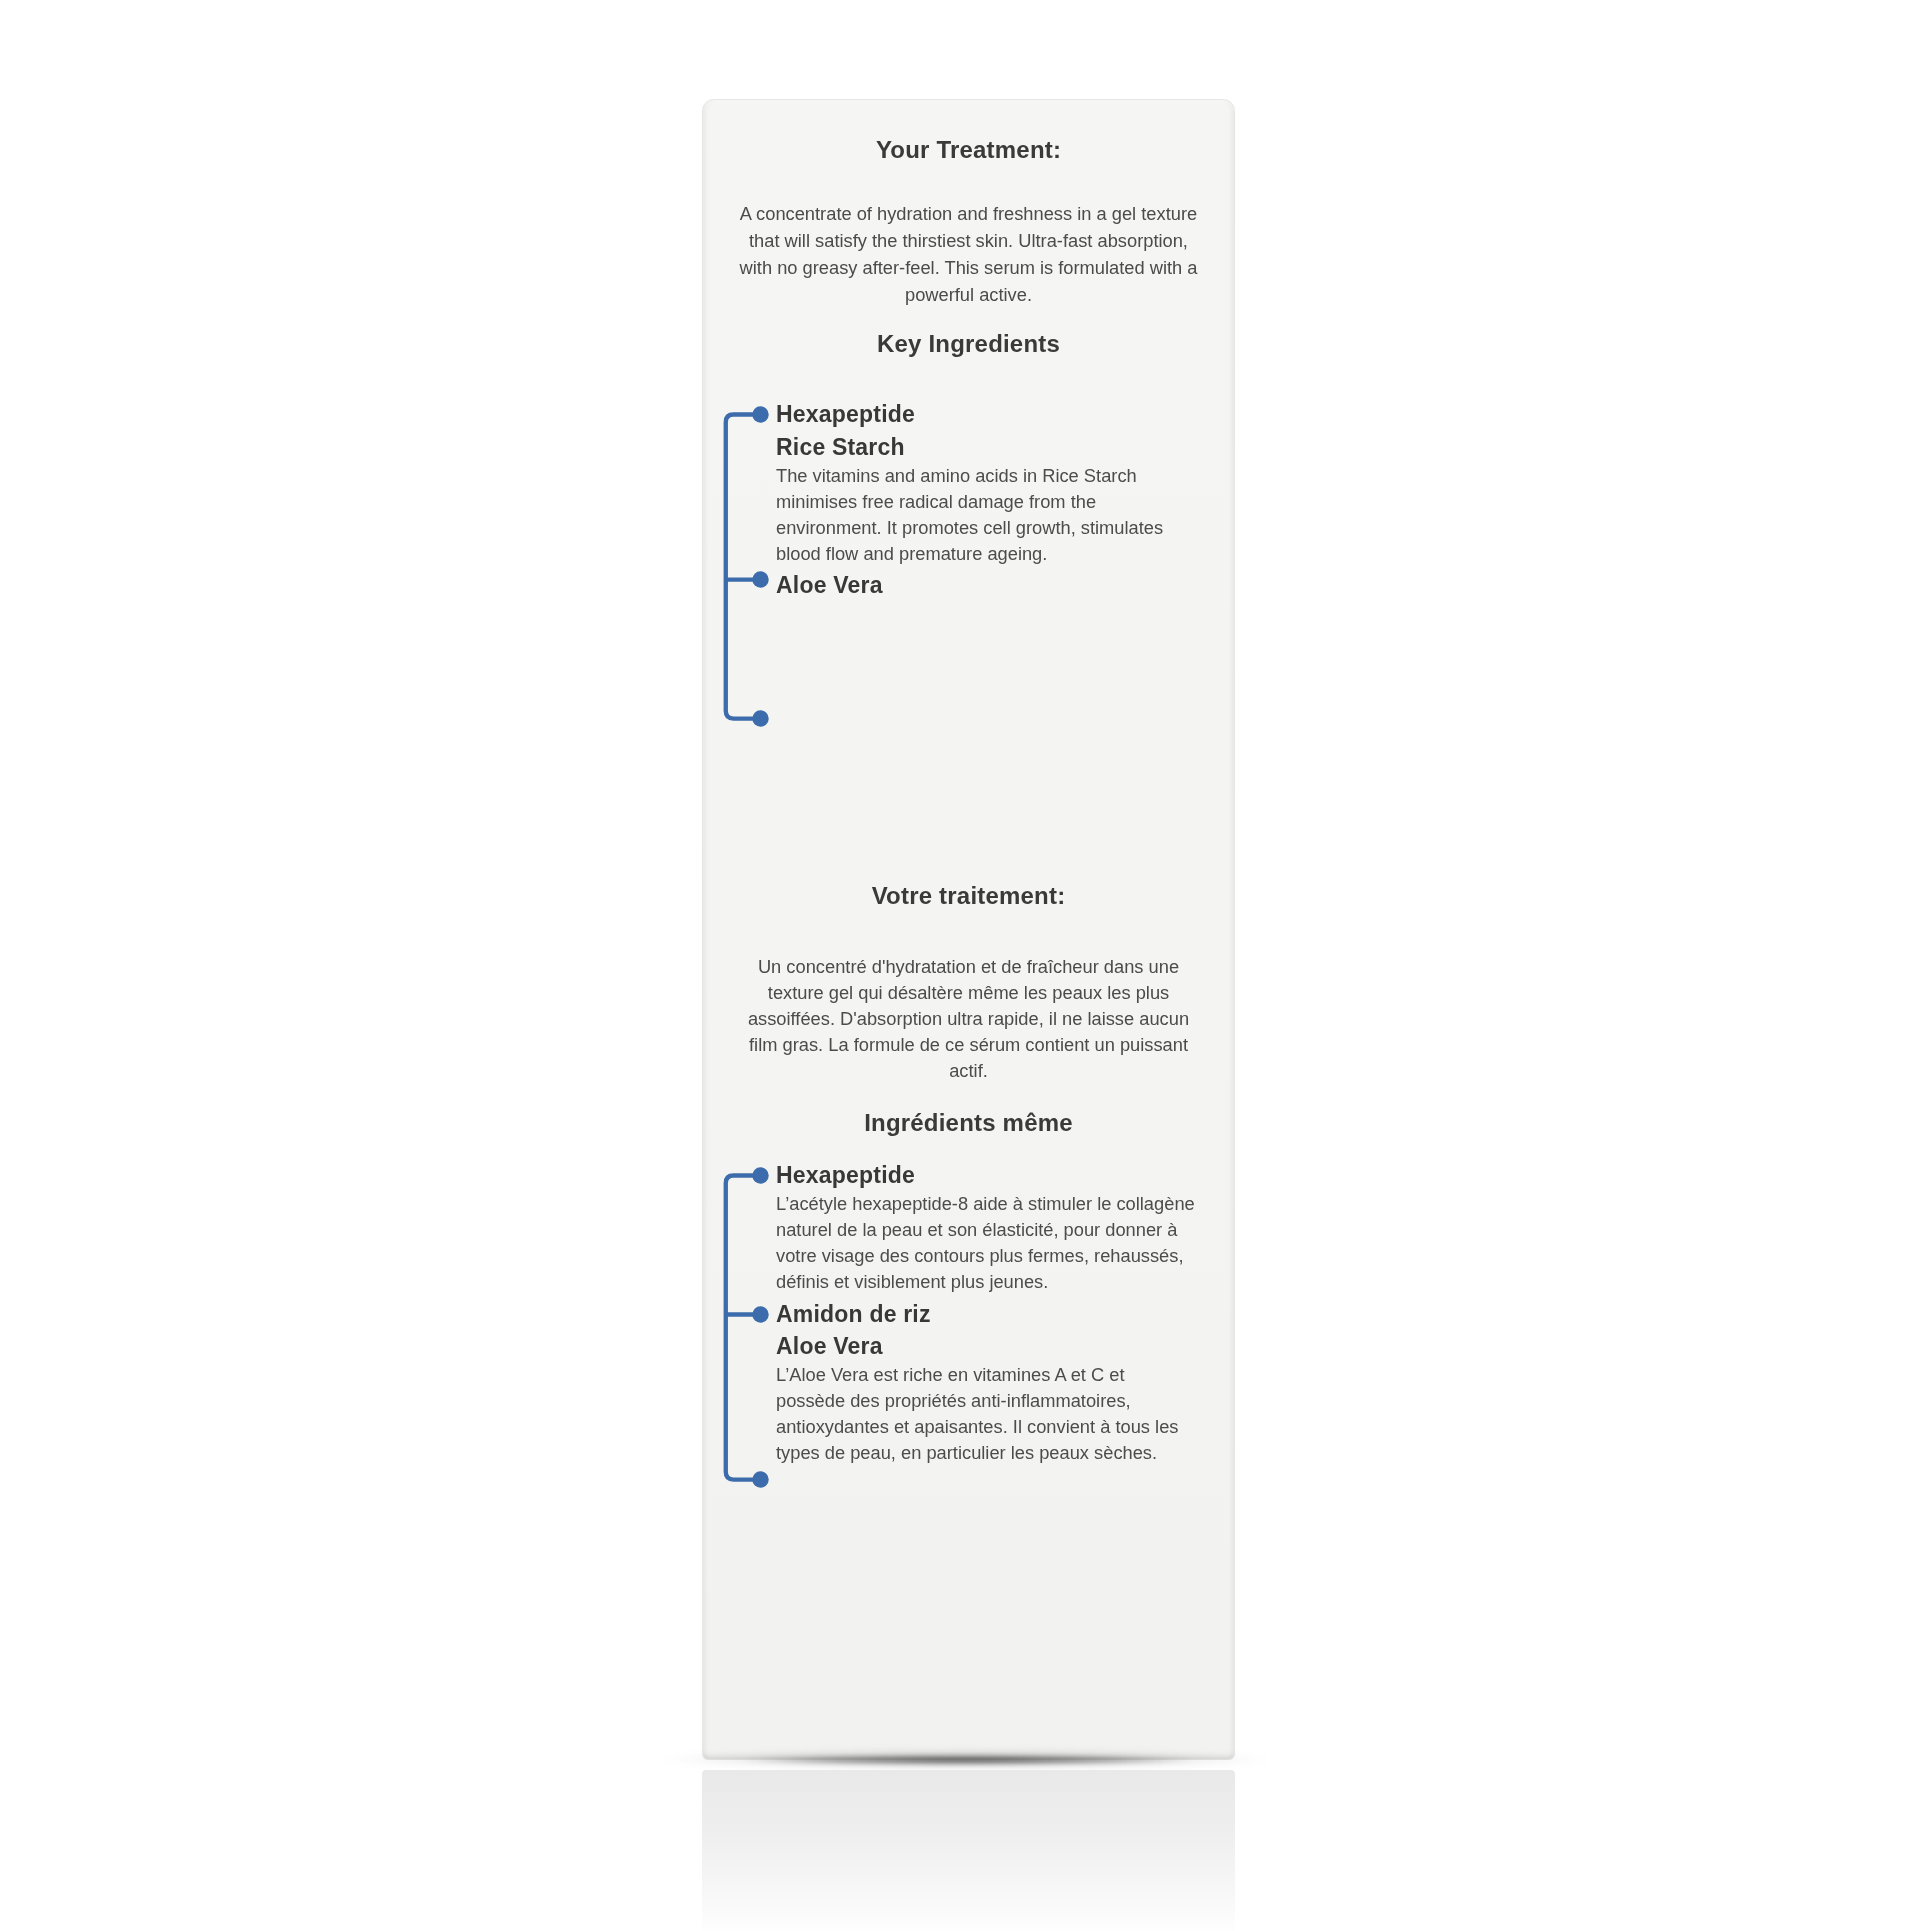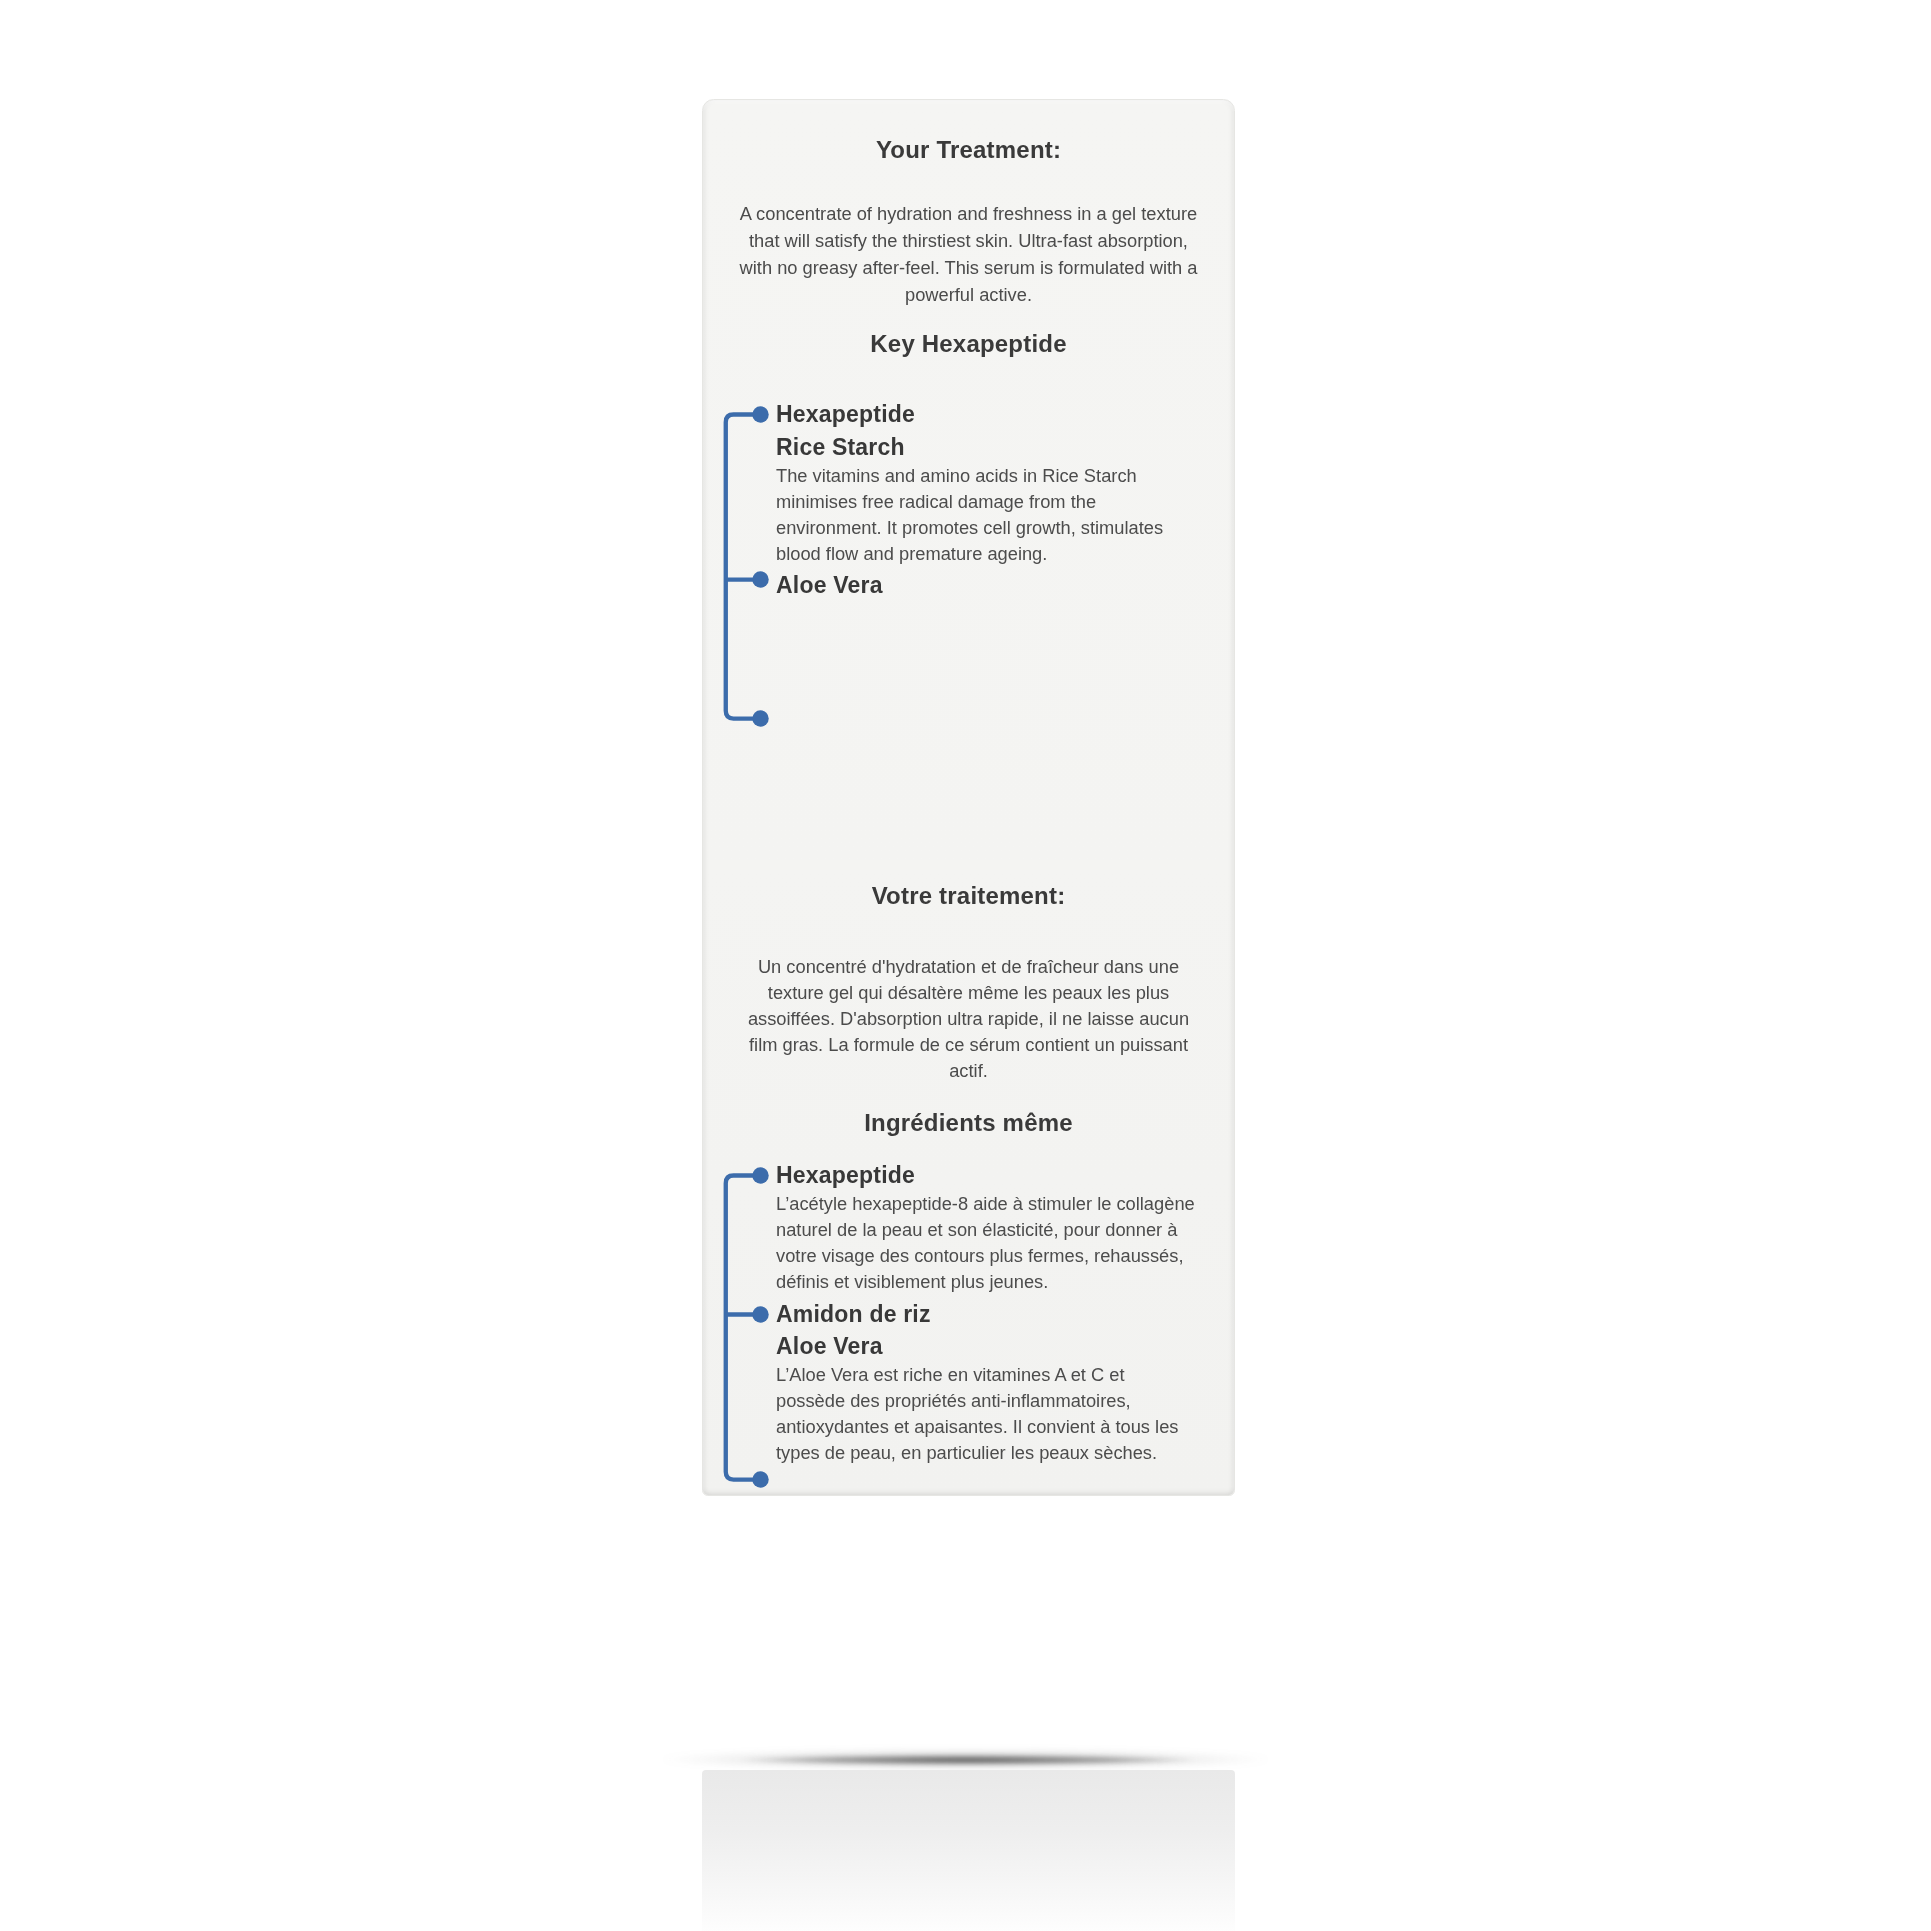--- a/index.html
+++ b/index.html
@@ -2,21 +2,21 @@
 <html><head>
 <meta charset="utf-8">
 <style>
   html,body{margin:0;padding:0;background:#ffffff;}
   .stage{
     position:relative;width:1931px;height:1931px;background:#ffffff;overflow:hidden;
     font-family:"Liberation Sans","DejaVu Sans",sans-serif;
   }
   
   .product-box{
-    position:absolute;left:702px;top:99px;width:533px;height:1397px;
+    position:absolute;left:702px;top:99px;width:533px;height:1661px;
     background:linear-gradient(180deg,#f5f5f3 0%,#f4f4f2 55%,#f2f2f0 100%);
     border:1px solid #e6e6e3;
     border-radius:11.6px 11.6px 5.8px 5.8px;
     box-shadow:inset 2.9px 0 5.8px rgba(0,0,0,0.035),
                inset -2.9px 0 5.8px rgba(0,0,0,0.035),
                inset 0 -2.9px 4.8px rgba(0,0,0,0.06),
                inset 0 1.9px 2.9px rgba(255,255,255,0.8);
     box-sizing:border-box;
   }
   .section-heading{
@@ -63,21 +63,21 @@
 
   <div class="product-box">
 
     <h2 class="section-heading" style="top:35px">Your Treatment:</h2>
 
     <p class="intro" style="top:100px">A concentrate of hydration and freshness in a gel texture
 that will satisfy the thirstiest skin. Ultra-fast absorption,
 with no greasy after-feel. This serum is formulated with a
 powerful active.</p>
 
-    <h2 class="section-heading" style="top:229px">Key Hexapeptide</h2>
+    <h2 class="section-heading" style="top:229px">Key Ingredients</h2>
 
     <div class="ing-list" style="top:301px">
       <svg class="connector-svg" width="58" height="333" viewBox="0 0 60 345" aria-hidden="true">
         <path d="M44 14 H16 Q8 14 8 22 V321 Q8 329 16 329 H44" fill="none" stroke="#3c6cab" stroke-width="4.5"></path>
         <path d="M8 185 H44" fill="none" stroke="#3c6cab" stroke-width="4.5"></path>
         <circle cx="44" cy="14" r="8.5" fill="#3c6cab"></circle>
         <circle cx="44" cy="185" r="8.5" fill="#3c6cab"></circle>
         <circle cx="44" cy="329" r="8.5" fill="#3c6cab"></circle>
       </svg>
 

